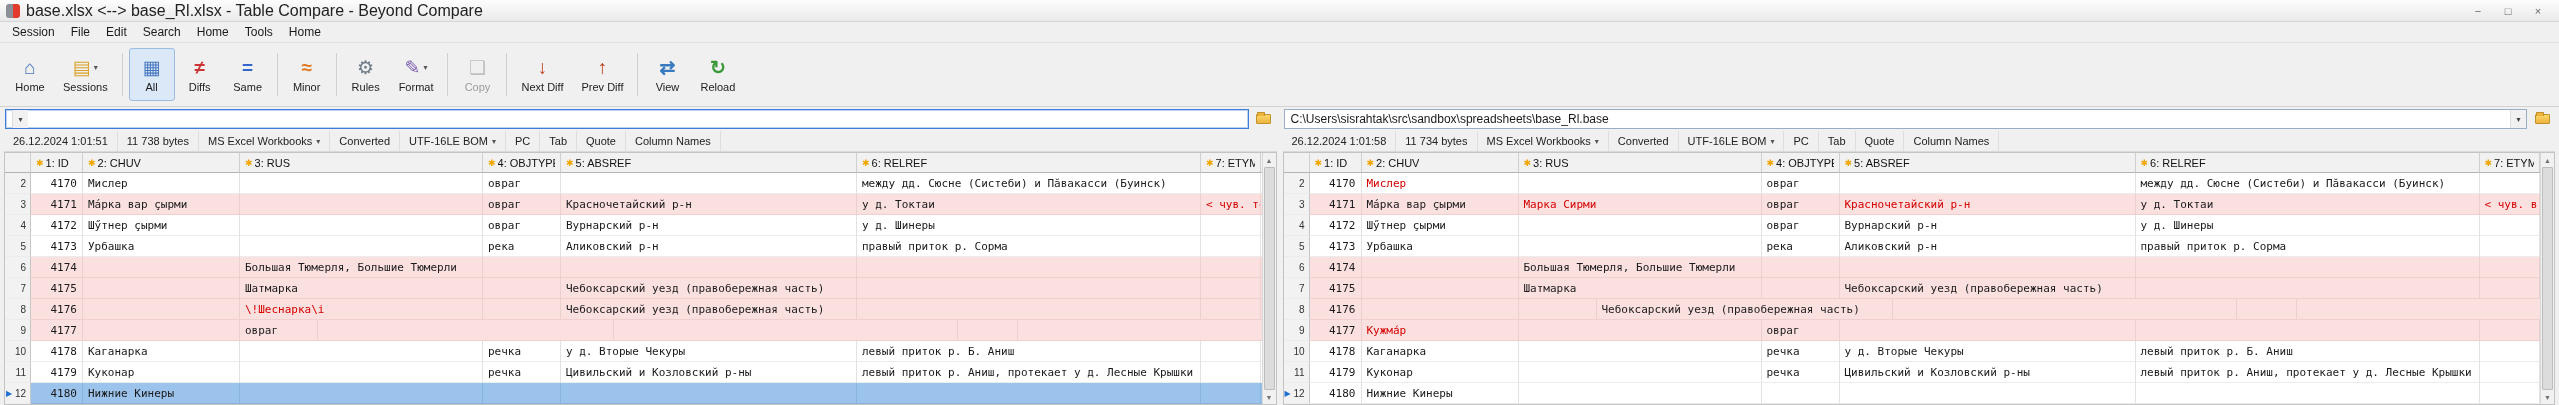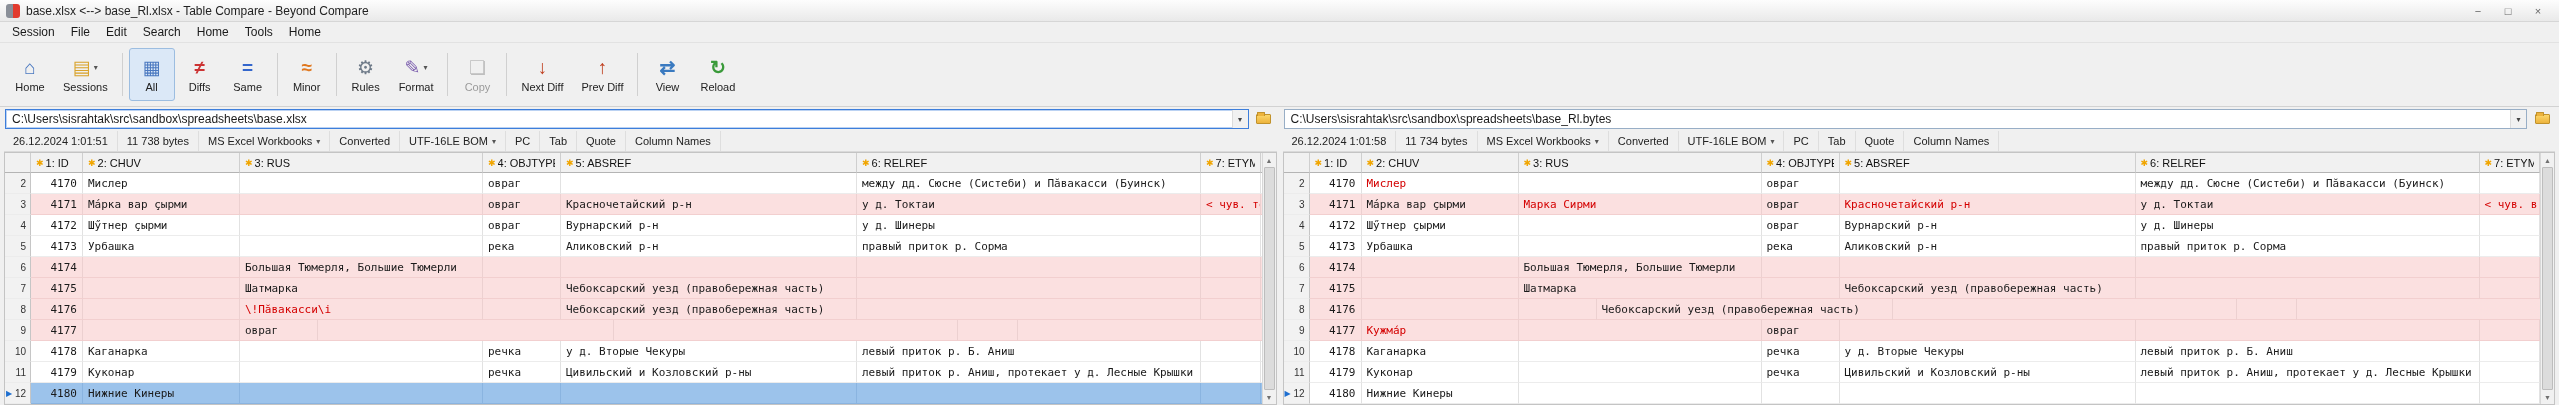--- a/index.html
+++ b/index.html
@@ -2,21 +2,21 @@
 <html><head>
 <meta charset="utf-8">
 <style>
   * { box-sizing: border-box; margin: 0; padding: 0; }
   html,body { width:2559px; height:405px; overflow:hidden; }
   body { font-family:"Liberation Sans", sans-serif; background:#f0f0f0; font-size:12px; color:#1a1a1a; }
 
   
   .titlebar { height:22px; display:flex; align-items:center; padding:0 6px; background:linear-gradient(#fdfdfd,#e9e9e9); border-bottom:1px solid #d6d6d6; }
   .app-icon { width:14px; height:14px; border-radius:3px; background:conic-gradient(#e23b2e 0 50%, #8a8f98 50% 100%); margin-right:6px; flex:0 0 auto; }
-  .title-text { font-size:12px; color:#222; white-space:nowrap; }
+  .title-text { font-size:16px; color:#222; white-space:nowrap; }
   .win-controls { margin-left:auto; display:flex; }
   .win-btn { width:30px; height:18px; display:flex; align-items:center; justify-content:center; color:#666; font-size:11px; }
 
   
   .menubar { height:21px; display:flex; align-items:center; padding:0 4px; background:#f0f0f0; border-bottom:1px solid #e2e2e2; }
   .menu-item { padding:2px 8px; font-size:12px; cursor:default; }
 
   
   .toolbar { height:64px; display:flex; align-items:stretch; padding:2px 6px; background:#f0f0f0; border-bottom:1px solid #d2d2d2; }
   .tbtn { min-width:46px; padding:2px 7px; display:flex; flex-direction:column; align-items:center; justify-content:center; gap:3px; border:1px solid transparent; border-radius:3px; margin:3px 1px; }
@@ -184,21 +184,20 @@
         </span>
       <span class="tlabel">Reload</span>
     </div>
   </div>
 
   <div class="panes">
 
     <div class="pane">
       <div class="pathbar">
         <div class="path-input focused">
-          <span class="path-text">C:\Users\sisrahtak\src\sandbox\spreadsheets\base.xlsx</span>
           <span class="path-chev">▾</span>
         </div>
         <span class="folder-btn">
             <span class="folder-ico"></span>
           </span>
       </div>
       <div class="infobar">
           <div class="info-seg">
             <span>26.12.2024 1:01:51</span>
           </div>
@@ -326,21 +325,21 @@
               <div class="gcell" style="width: 78px;"></div>
               <div class="gcell" style="width: 296px;">Чебоксарский уезд (правобережная часть)</div>
               <div class="gcell" style="width: 344px;"></div>
               <div class="gcell" style="width: 60px;"></div>
               <div class="gcell filler"></div>
             </div>
             <div class="grow diff-row">
               <div class="gcell gutter" style="width: 26px;">8</div>
               <div class="gcell" style="width: 52px; justify-content: flex-end;">4176</div>
               <div class="gcell" style="width: 157px;"></div>
-              <div class="gcell red" style="width: 243px;">\!Пăвакасси\i</div>
+              <div class="gcell red" style="width: 243px;">\!Шеснарка\i</div>
               <div class="gcell" style="width: 78px;"></div>
               <div class="gcell" style="width: 296px;">Чебоксарский уезд (правобережная часть)</div>
               <div class="gcell" style="width: 344px;"></div>
               <div class="gcell" style="width: 60px;"></div>
               <div class="gcell filler"></div>
             </div>
             <div class="grow diff-row">
               <div class="gcell gutter" style="width: 26px;">9</div>
               <div class="gcell" style="width: 52px; justify-content: flex-end;">4177</div>
               <div class="gcell" style="width: 157px;"></div>
@@ -388,21 +387,21 @@
           <div class="sc-arrow">▲</div>
           <div class="sc-thumb"></div>
           <div class="sc-arrow">▼</div>
         </div>
       </div>
     </div>
 
     <div class="pane">
       <div class="pathbar">
         <div class="path-input">
-          <span class="path-text">C:\Users\sisrahtak\src\sandbox\spreadsheets\base_Rl.bytes</span>
+          <span class="path-text">C:\Users\sisrahtak\src\sandbox\spreadsheets\base_Rl.base</span>
           <span class="path-chev">▾</span>
         </div>
         <span class="folder-btn">
             <span class="folder-ico"></span>
           </span>
       </div>
       <div class="infobar">
           <div class="info-seg">
             <span>26.12.2024 1:01:58</span>
           </div>

